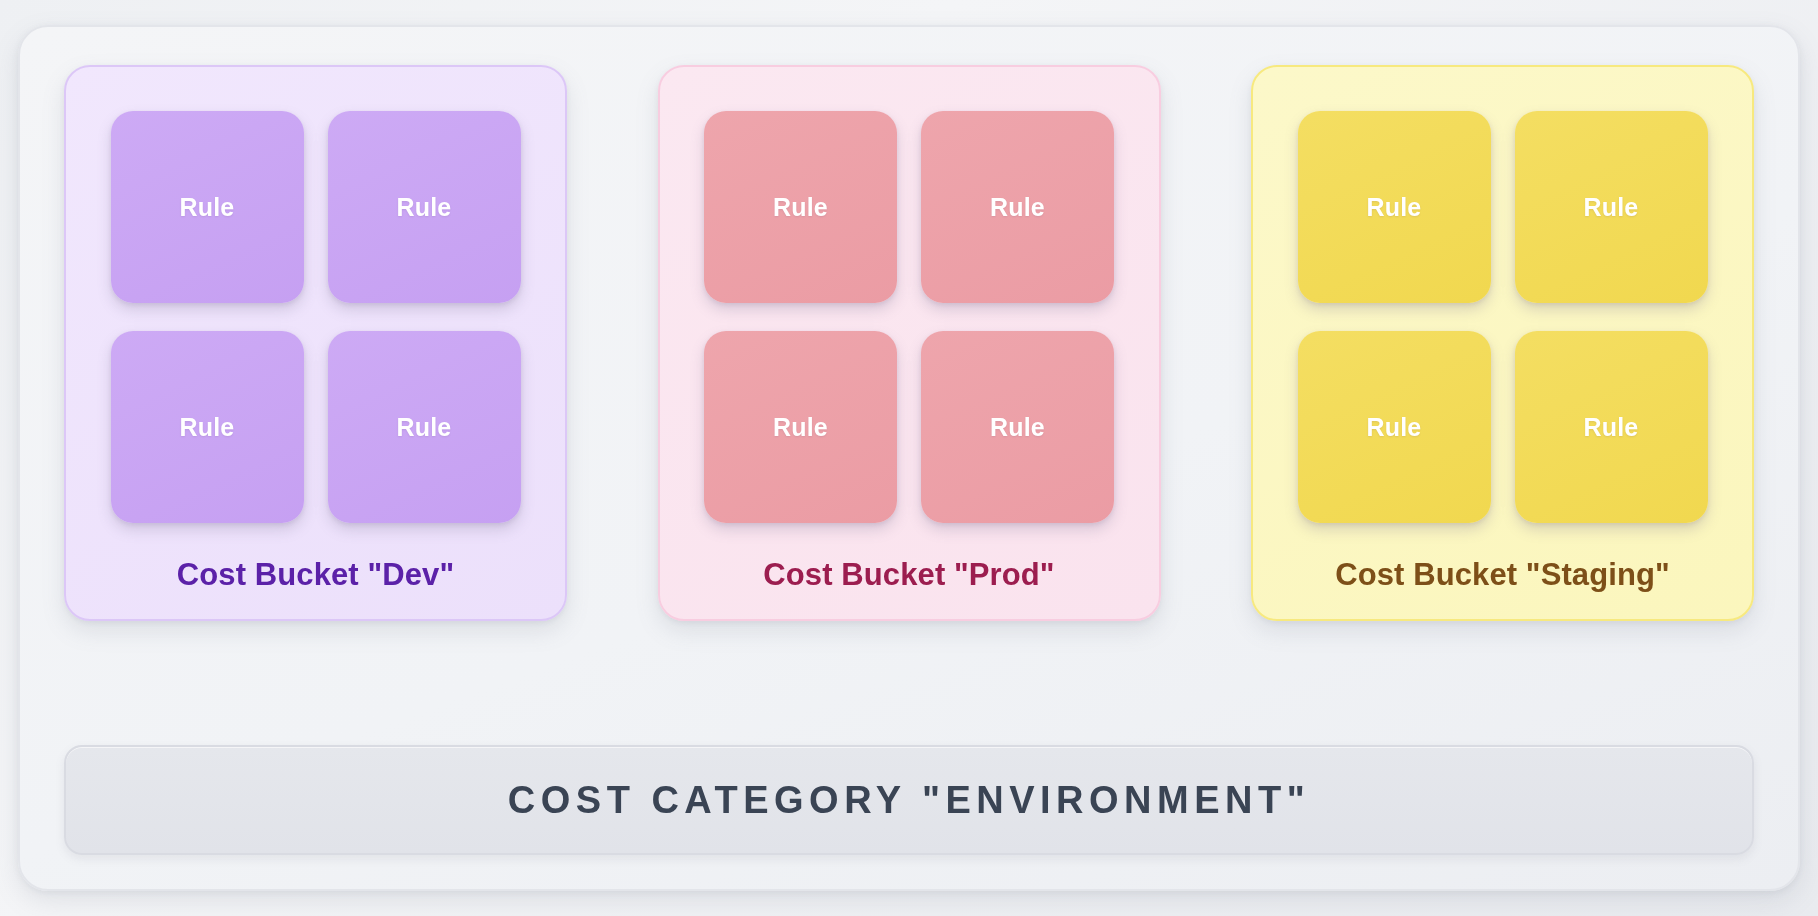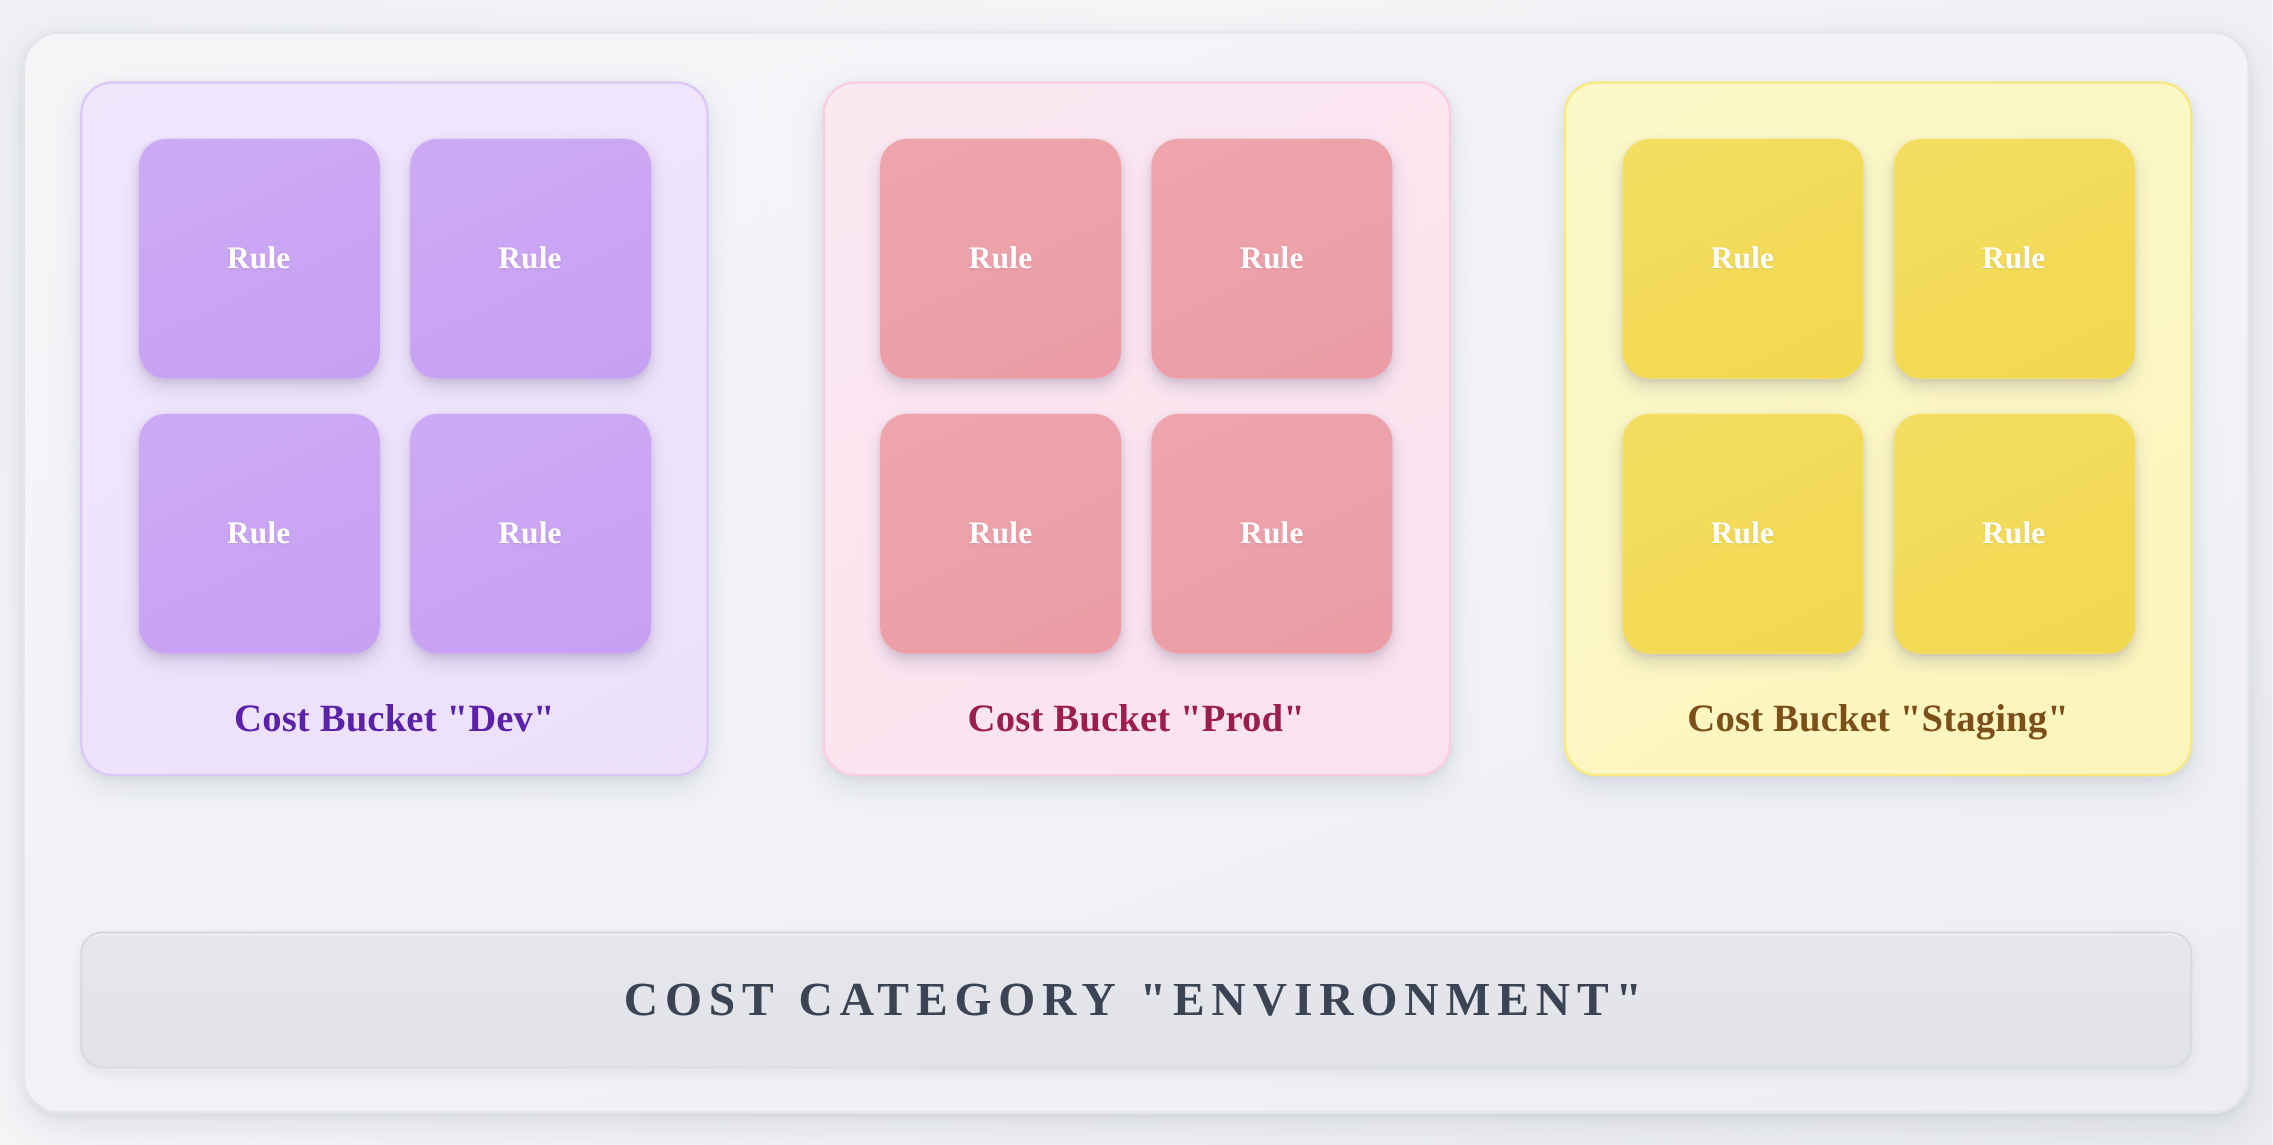--- a/index.html
+++ b/index.html
@@ -1,16 +1,16 @@
 <!DOCTYPE html>
 <html><head>
 <meta charset="utf-8">
 <title>Cost Category Diagram</title>
 <style>
-  * { box-sizing: border-box; margin: 0; padding: 0; font-family: Liberation Serif, serif; }
+  * { box-sizing: border-box; margin: 0; padding: 0; }
 
   html, body {
     width: 1818px;
     height: 916px;
     overflow: hidden;
   }
 
   body {
     font-family: "Liberation Sans", "DejaVu Sans", sans-serif;
     background: linear-gradient(135deg, #eef0f3 0%, #f4f5f7 35%, #e9ebef 100%);

